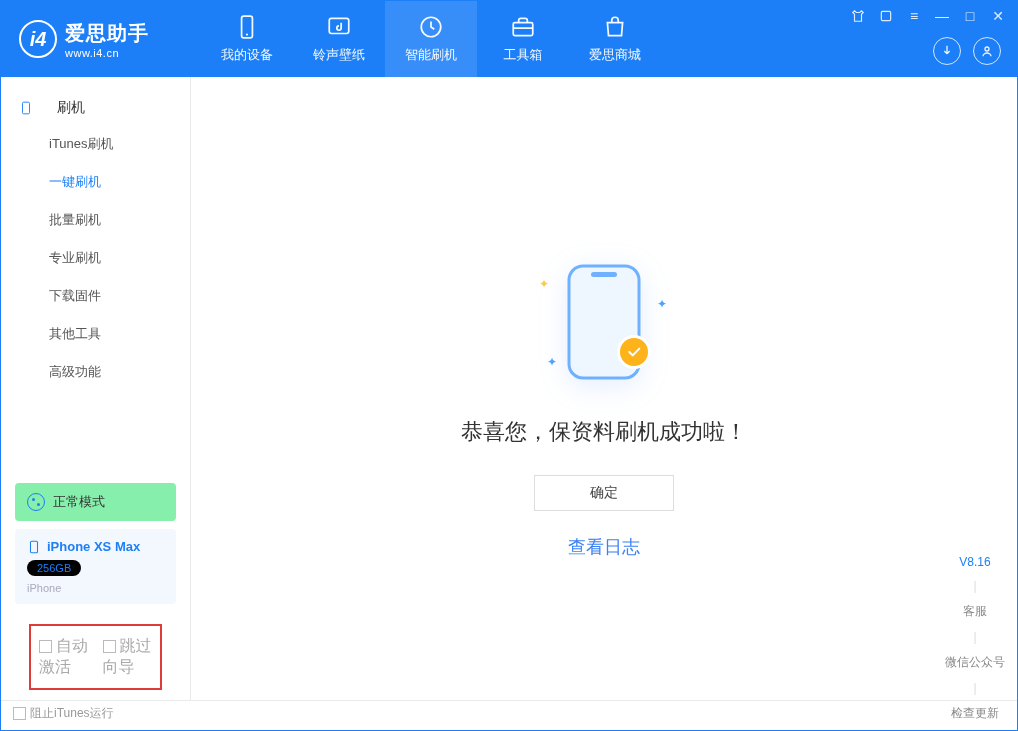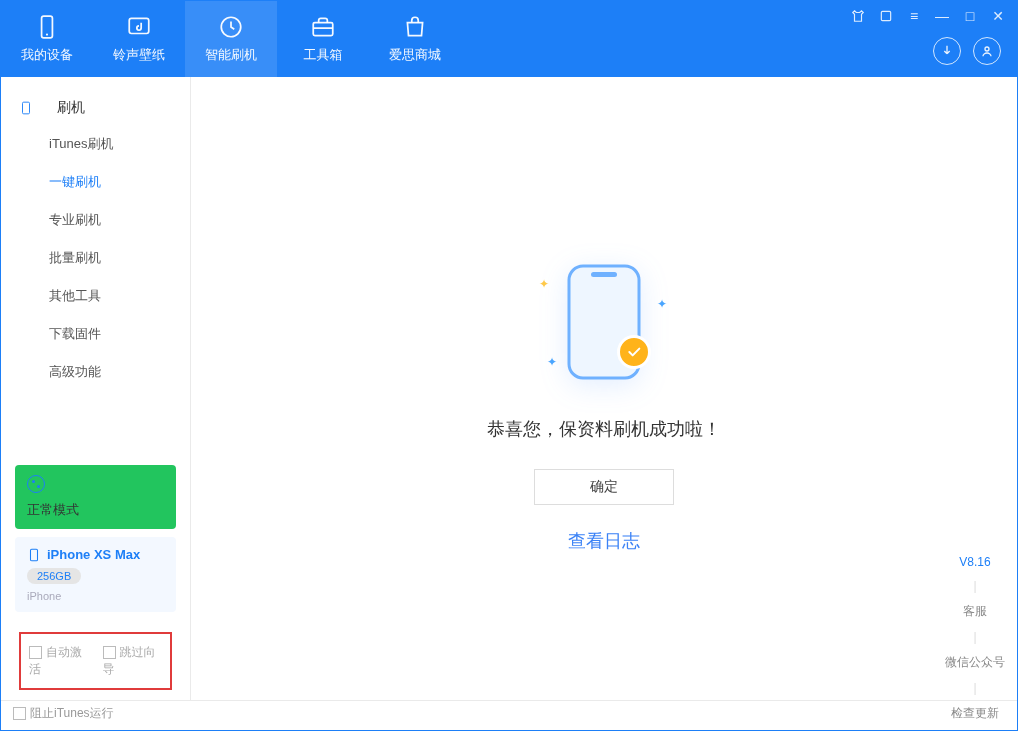--- a/index.html
+++ b/index.html
@@ -18,53 +18,60 @@
 .win-controls span { width: 18px; height: 18px; display: flex; align-items: center; justify-content: center; cursor: pointer; color: rgba(255,255,255,0.85); font-size: 14px; }
 .header-right { position: absolute; right: 16px; bottom: 12px; display: flex; gap: 12px; }
 .header-right span { width: 28px; height: 28px; border: 1.5px solid rgba(255,255,255,0.8); border-radius: 50%; display: flex; align-items: center; justify-content: center; cursor: pointer; color: rgba(255,255,255,0.9); }
 .body { flex: 1; display: flex; overflow: hidden; }
 .sidebar { width: 190px; border-right: 1px solid #eaeaea; display: flex; flex-direction: column; padding-top: 12px; }
 .sb-section { padding: 10px 18px 8px; font-size: 14px; color: #333; display: flex; align-items: center; gap: 24px; }
 .sb-section .sect-icon { width: 14px; height: 14px; display: inline-flex; }
 .sb-item { padding: 10px 18px 10px 48px; font-size: 13px; color: #555; cursor: pointer; }
 .sb-item.active { color: #1d7ff7; }
 .sb-spacer { flex: 1; }
-.sb-device-mode { margin: 8px 14px; background: #22c55e; border-radius: 4px; padding: 10px 12px; display: flex; align-items: flex-start; gap: 8px; font-size: 13px; color: #333; flex-direction: column; }
+.sb-device-mode { margin: 8px 14px; background: #86efac; border-radius: 4px; padding: 10px 12px; display: flex; align-items: flex-start; gap: 8px; font-size: 13px; color: #333; }
 .sb-device-mode .dev-icon { width: 18px; height: 18px; border: 1.5px solid #1d7ff7; border-radius: 50%; position: relative; }
 .sb-device-mode .dev-icon:before, .sb-device-mode .dev-icon:after { content:''; position:absolute; background:#1d7ff7; width:3px; height:3px; border-radius:50%; }
 .sb-device-mode .dev-icon:before { top:4px; left:4px; }
 .sb-device-mode .dev-icon:after { bottom:4px; right:4px; }
 .sb-device-info { margin: 0 14px 14px; background: #f3f8ff; border-radius: 4px; padding: 10px 12px; font-size: 13px; }
 .sb-device-info .name { color: #1d7ff7; font-weight: bold; display:flex; align-items:center; gap:6px; }
-.sb-device-info .cap { display: inline-block; margin-top: 6px; background: #e5e5e5; color: #1d7ff7; border-radius: 10px; padding: 2px 10px; font-size: 11px; }
+.sb-device-info .cap { display: inline-block; margin-top: 6px; background: #000000; color: #1d7ff7; border-radius: 10px; padding: 2px 10px; font-size: 11px; }
 .sb-device-info .type { margin-top: 6px; color: #aab; font-size: 11px; }
-.sb-highlight-box { margin: 6px 18px 10px; border: 2px solid #e03b3b; padding: 10px 8px; display: flex; gap: 14px; align-items: center; font-size: 12px; color: #aaa; }
+.sb-highlight-box { margin: 6px 28px 10px; border: 2px solid #e03b3b; padding: 10px 8px; display: flex; gap: 14px; align-items: center; font-size: 16px; color: #aaa; }
 .cb { width: 13px; height: 13px; border: 1px solid #bbb; display: inline-block; margin-right: 4px; vertical-align: middle; }
 .main { flex: 1; display: flex; flex-direction: column; align-items: center; justify-content: flex-start; padding-top: 180px; }
 .phone-illus { width: 110px; height: 130px; position: relative; margin-bottom: 30px; display:flex; align-items:center; justify-content:center; }
 .phone-svg-outer { filter: drop-shadow(0 6px 14px rgba(70,140,255,0.15)); }
 .sparkle { position: absolute; font-size: 12px; }
 .sparkle.s1 { left: -10px; top: 20px; color:#ffc94a; }
 .sparkle.s2 { left: -2px; bottom: 18px; color:#4aa6ff; }
 .sparkle.s3 { right: -8px; top: 40px; color:#4aa6ff; }
 .badge { position: absolute; right: 8px; bottom: 18px; width: 34px; height: 34px; background: #ffb31a; border-radius: 50%; display:flex; align-items:center; justify-content:center; border:3px solid #fff; }
 .badge svg { width:16px; height:16px; fill:#fff; }
-.success-text { font-size: 18px; color: #333; margin-bottom: 28px; }
+.success-text { font-size: 22px; color: #333; margin-bottom: 28px; }
 .ok-btn { width: 140px; height: 36px; border: 1px solid #ddd; background: #fff; font-size: 14px; color: #444; cursor: pointer; margin-bottom: 24px; }
 .view-log { font-size: 18px; color: #3b82f6; cursor: pointer; text-decoration: none; }
 .footer { height: 30px; border-top: 1px solid #eaeaea; display: flex; align-items: flex-end; padding: 8px 12px; font-size: 12px; color: #999; }
 .footer .f-right { margin-left: auto; display: flex; align-items: center; gap: 10px; flex-direction: column; }
 .footer .f-right .sep { color: #ddd; }
 .footer .ver { color: #1d7ff7; }
 .footer .lnk { cursor: pointer; color: #888; }
 </style>
 </head>
 <body>
 
 <div class="header">
+  <div class="logo-area">
+    <div class="logo-icon">i4</div>
+    <div>
+      <div class="logo-text1">爱思助手</div>
+      <div class="logo-text2">www.i4.cn</div>
+    </div>
+  </div>
   <div class="nav">
     <div class="nav-item">
       <span class="nav-icon">
           <svg viewBox="0 0 24 24">
             <rect x="7" y="2" width="10" height="20" rx="2" fill="none" stroke="rgba(255,255,255,0.95)" stroke-width="1.6"></rect>
             <circle cx="12" cy="19" r="1"></circle>
           </svg>
         </span>
       <span>我的设备</span>
     </div>
@@ -141,25 +148,25 @@
     <div class="sb-section">
       <span class="sect-icon">
           <svg viewBox="0 0 24 24" width="14" height="14">
             <rect x="6" y="2" width="12" height="20" rx="2" fill="none" stroke="#1d7ff7" stroke-width="1.6"></rect>
           </svg>
         </span>
       <span>刷机</span>
     </div>
     <div class="sb-item">iTunes刷机</div>
     <div class="sb-item active">一键刷机</div>
+    <div class="sb-item">批量刷机</div>
     <div class="sb-item">专业刷机</div>
-    <div class="sb-item">批量刷机</div>
-
+
+    <div class="sb-item">下载固件</div>
     <div class="sb-item">其他工具</div>
-    <div class="sb-item">下载固件</div>
     <div class="sb-item">高级功能</div>
 
     <div class="sb-spacer"></div>
 
     <div class="sb-device-mode">
       <span class="dev-icon"></span>
       <span>正常模式</span>
     </div>
     <div class="sb-device-info">
       <div class="name">

